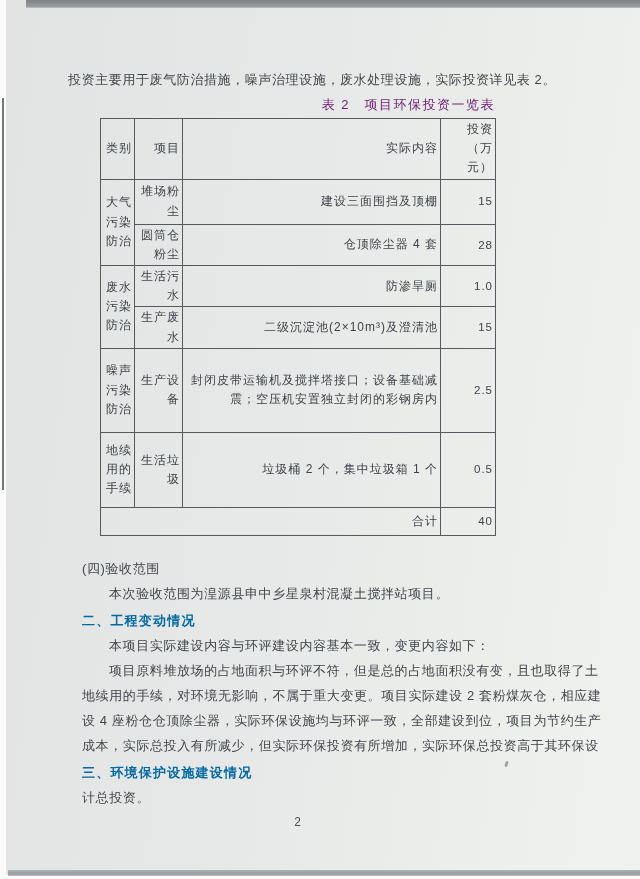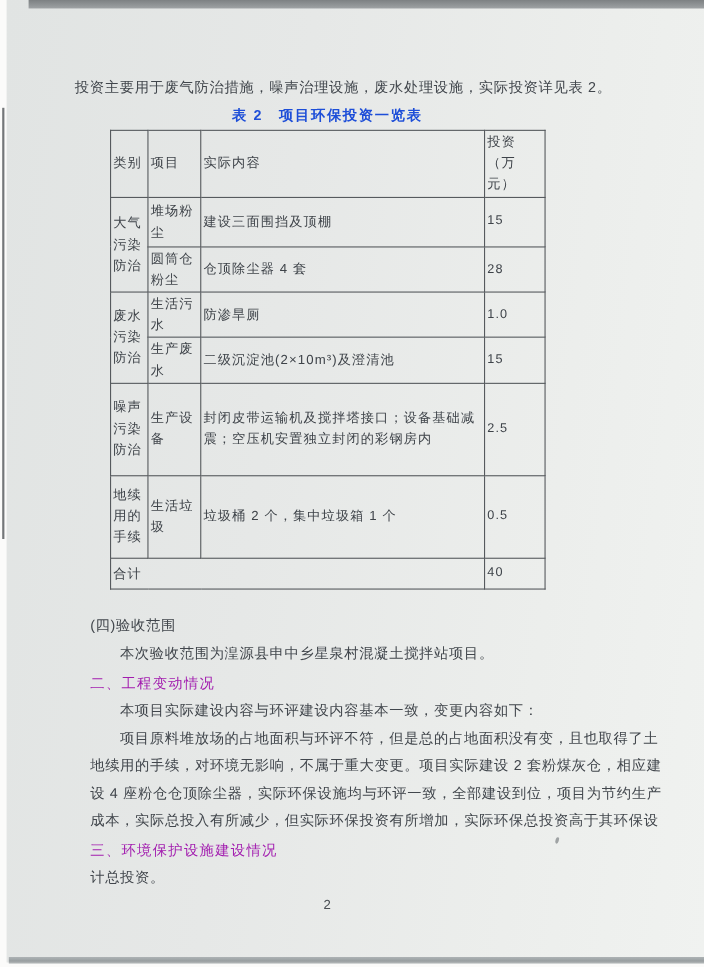--- a/index.html
+++ b/index.html
@@ -28,50 +28,50 @@
     background: linear-gradient(180deg, #aeb3b5 0%, #989ea0 60%, #b9bdbe 100%);
   }
   .content { position: absolute; inset: 0; color: #41464c; }
 
   .intro {
     position: absolute; left: 68px; top: 70px; width: 505px; margin: 0;
     font-size: 13px; letter-spacing: 0.6px; line-height: 20px;
   }
   .caption {
     position: absolute; left: 100px; top: 96px; width: 395px;
-    text-align: center; font-weight: bold; font-size: 13px;
-    letter-spacing: 1.5px; color: #1d4ed8;
+    text-align: right; font-weight: normal; font-size: 13px;
+    letter-spacing: 1.5px; color: #701a75;
   }
   .inv-table {
     position: absolute; left: 100px; top: 118px; width: 395px;
     border-collapse: collapse; table-layout: fixed;
     font-size: 12px; color: #3e4349;
   }
   .inv-table th, .inv-table td {
     border: 1px solid #565a5e; font-weight: normal;
-    text-align: left; vertical-align: middle;
+    text-align: right; vertical-align: middle;
     padding: 1px 2px; line-height: 1.6; letter-spacing: 1px;
   }
   .c1 { width: 34px; } .c2 { width: 48px; } .c3 { width: 258px; } .c4 { width: 55px; }
   .hrow { height: 49px; }
   .r1 { height: 45px; } .r2 { height: 40px; } .r3 { height: 41px; }
   .r4 { height: 40px; } .r5 { height: 84px; } .r6 { height: 75px; }
   .trow { height: 28px; }
   .cat  { letter-spacing: 3px; line-height: 1.75; }
   .item { letter-spacing: 1px; }
   .cont { letter-spacing: 0.5px; line-height: 1.7; margin-left: 39px; }
   .cost { font-size: 11.5px; letter-spacing: 0.5px; }
 
   .sections {
     position: absolute; left: 82px; top: 556px; width: 500px;
     font-size: 13px; letter-spacing: 0.6px;
   }
   .line { height: 25px; line-height: 25px; white-space: nowrap; }
   .indent { padding-left: 27px; }
-  .bold { font-weight: normal; color: #a21caf; letter-spacing: 1.2px; }
+  .bold { font-weight: bold; color: #0369a1; letter-spacing: 1.2px; }
   .gap { margin-top: 2px; }
 
   .pagenum {
     position: absolute; left: 100px; top: 815px; width: 395px;
     text-align: center; font-size: 12px; color: #4a4f54;
   }
   .speck {
     position: absolute; left: 505px; top: 761px; width: 3px; height: 6px;
     background: #6a6f73; opacity: .6; border-radius: 45%;
     transform: rotate(18deg);

